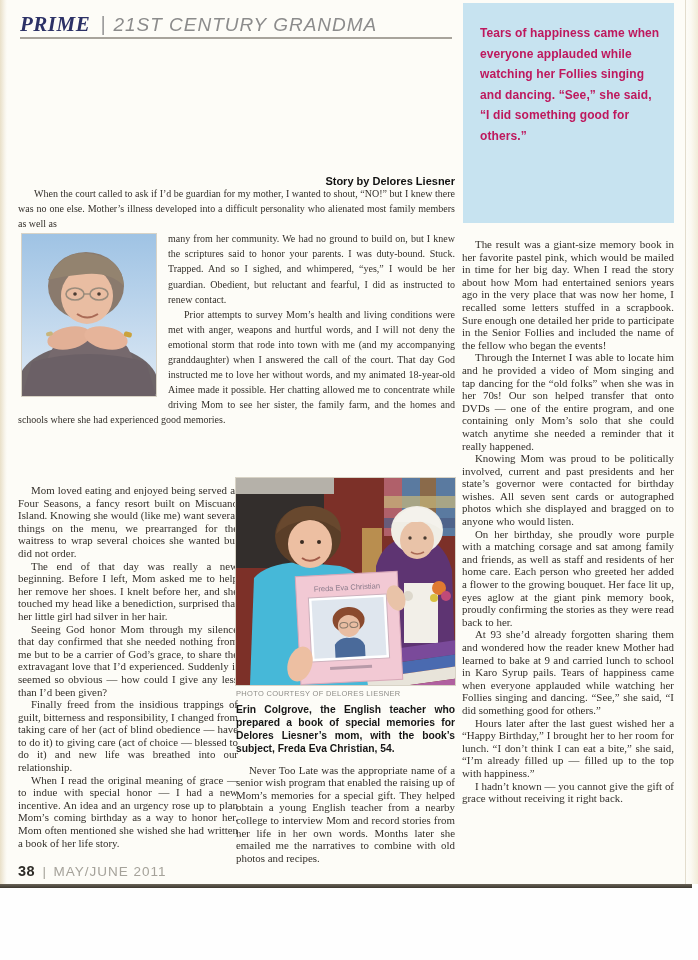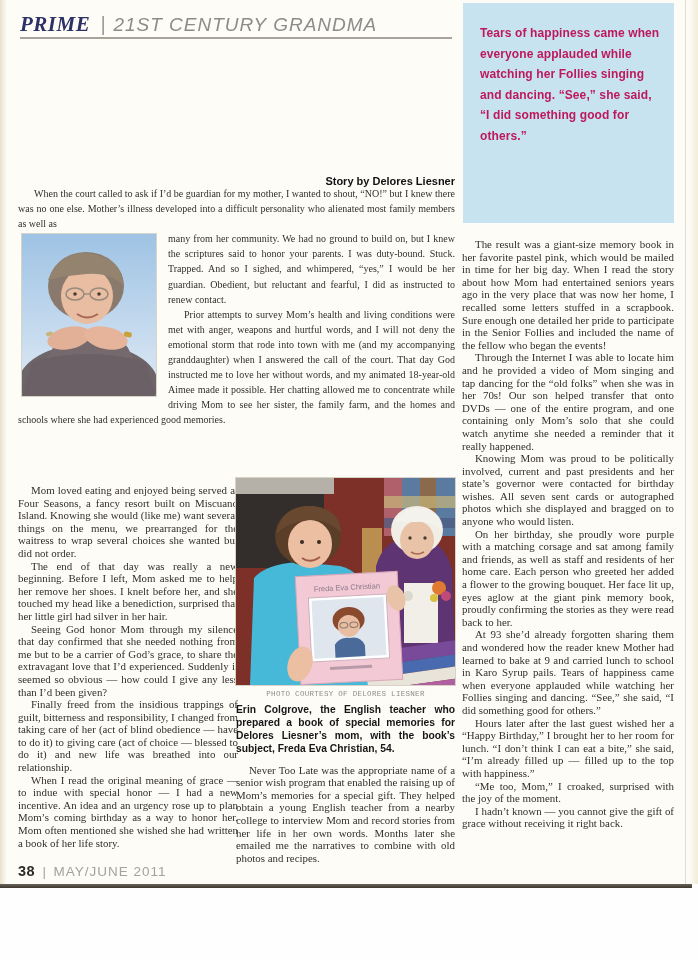--- a/index.html
+++ b/index.html
@@ -46,22 +46,22 @@
                   background:#bcd4ea;outline:1px solid #d8d3c6;}
 
   
   .col{position:absolute;font-size:10.9px;line-height:12.6px;text-align:justify;}
   .col p{margin:0;text-indent:13px;}
   .col-left{left:18px;top:484px;width:220px;}
   .col-center{left:236px;top:478px;width:219px;text-align:left;}
   .col-right{left:462px;top:238px;width:212px;}
 
   .group-photo{width:219px;height:207px;background:#7c3028;outline:1px solid #d8d3c6;}
-  .photo-credit{margin-top:3px;font-family:Liberation Mono, monospace;font-size:7.5px;
-                color:#8f8d88;text-align:center;letter-spacing:.3px;}
+  .photo-credit{margin-top:3px;font-family:Liberation Sans, sans-serif;font-size:7.5px;
+                color:#8f8d88;text-align:left;letter-spacing:.3px;}
   .photo-caption{margin-top:2px;font-family:"Liberation Sans",sans-serif;font-weight:bold;
                  font-size:10.3px;line-height:13px;color:#161616;text-align:justify;}
   .center-text{margin-top:9px;font-size:10.9px;line-height:12.6px;text-align:justify;}
   .center-text p{margin:0;text-indent:13px;}
 
   
   .footer{position:absolute;left:18px;top:862px;font-family:"Liberation Sans",sans-serif;}
   .footer .num{font-weight:bold;font-size:14.5px;color:#2e2c28;letter-spacing:.5px;}
   .footer .isep{font-size:13.5px;color:#a5a29a;font-weight:300;margin:0 3px;}
   .footer .issue{font-size:13.5px;color:#a5a29a;letter-spacing:1px;}
@@ -199,21 +199,20 @@
     </div>
   </div>
 
   <div class="col col-right">
     <p>The result was a giant-size memory book in her favorite pastel pink, which would be mailed in time for her big day. When I read the story about how Mom had entertained seniors years ago in the very place that was now her home, I recalled some letters stuffed in a scrapbook. Sure enough one detailed her pride to participate in the Senior Follies and included the name of the fellow who began the events!</p>
     <p>Through the Internet I was able to locate him and he provided a video of Mom singing and tap dancing for the “old folks” when she was in her 70s! Our son helped transfer that onto DVDs — one of the entire program, and one containing only Mom’s solo that she could watch anytime she needed a reminder that it really happened.</p>
     <p>Knowing Mom was proud to be politically involved, current and past presidents and her state’s governor were contacted for birthday wishes. All seven sent cards or autographed photos which she displayed and bragged on to anyone who would listen.</p>
     <p>On her birthday, she proudly wore purple with a matching corsage and sat among family and friends, as well as staff and residents of her home care. Each person who greeted her added a flower to the growing bouquet. Her face lit up, eyes aglow at the giant pink memory book, proudly confirming the stories as they were read back to her.</p>
     <p>At 93 she’d already forgotten sharing them and wondered how the reader knew Mother had learned to bake at 9 and carried lunch to school in Karo Syrup pails. Tears of happiness came when everyone applauded while watching her Follies singing and dancing. “See,” she said, “I did something good for others.”</p>
     <p>Hours later after the last guest wished her a “Happy Birthday,” I brought her to her room for lunch. “I don’t think I can eat a bite,” she said, “I’m already filled up — filled up to the top with happiness.”</p>
-    <p>“Me too, Mom,” I croaked, surprised with the joy of the moment.</p>
     <p>I hadn’t known — you cannot give the gift of grace without receiving it right back.</p>
   </div>
 
   <div class="footer">
     <span class="num">38</span>
     <span class="isep">|</span>
     <span class="issue">MAY/JUNE 2011</span>
   </div>
 
   <div class="bottom-rule"></div>

